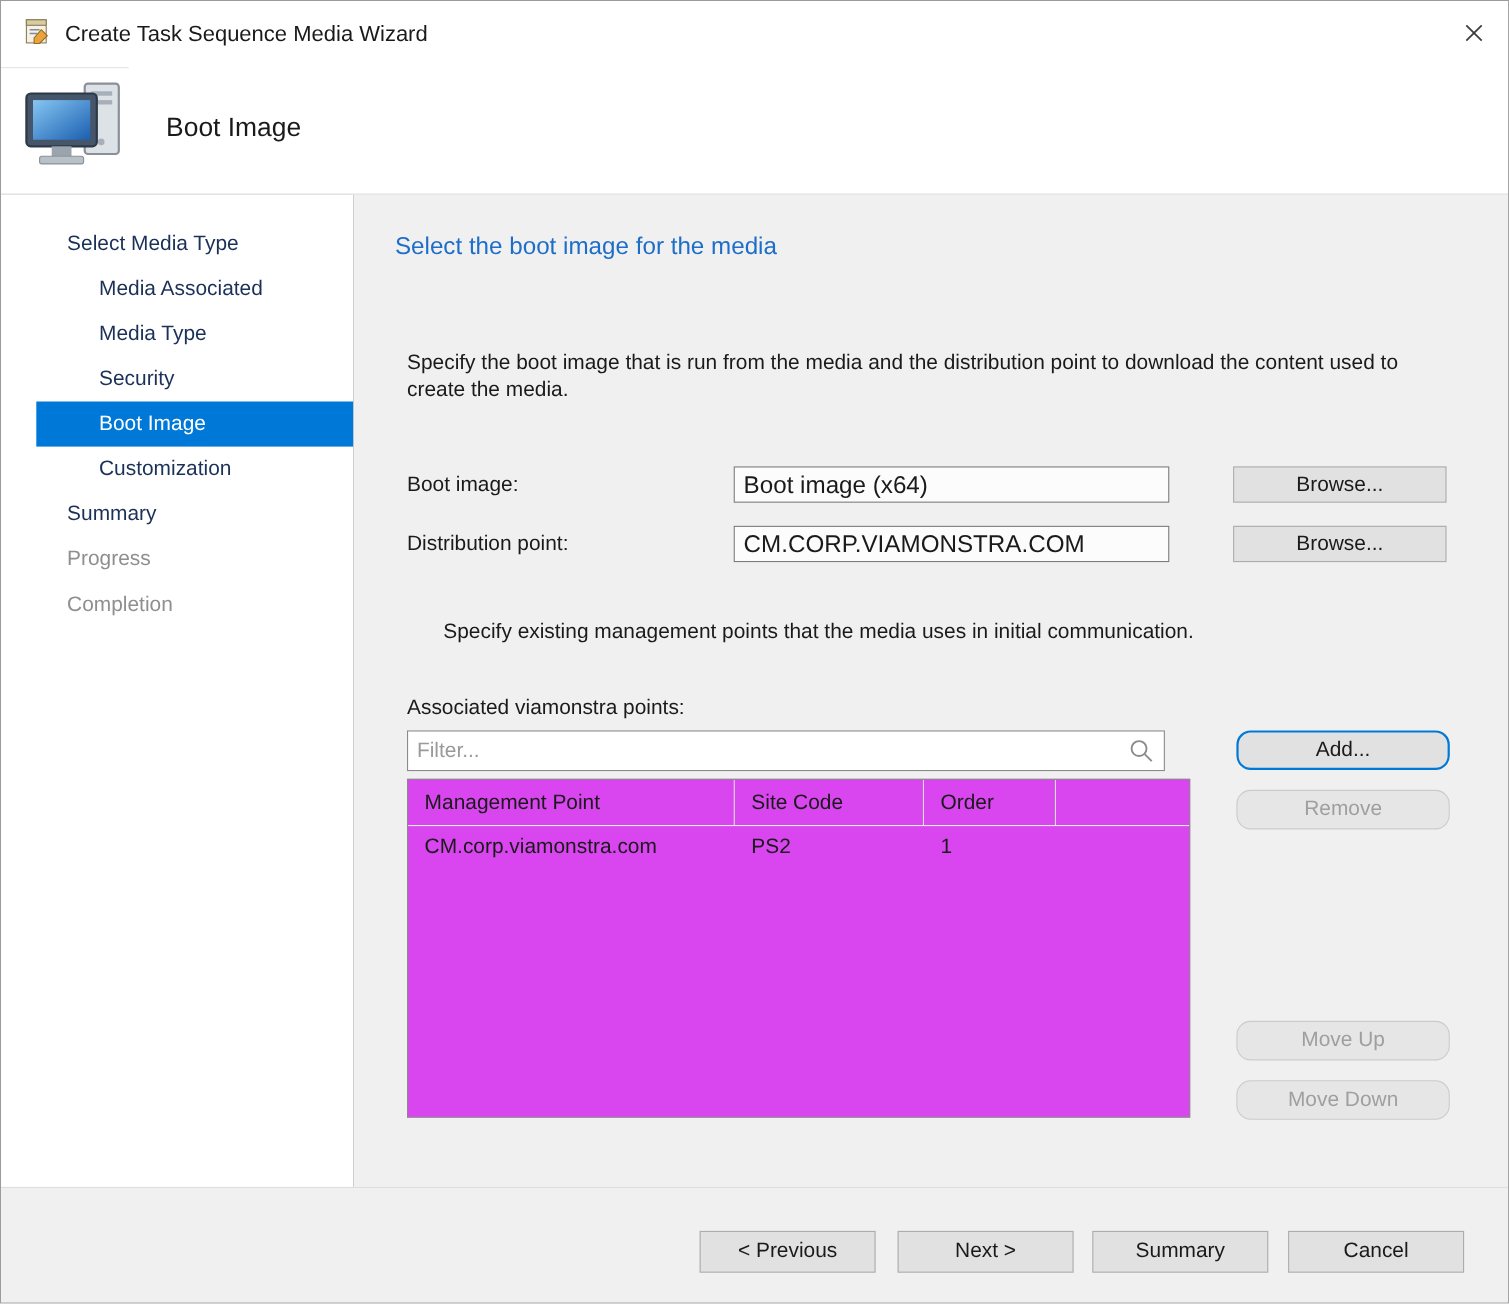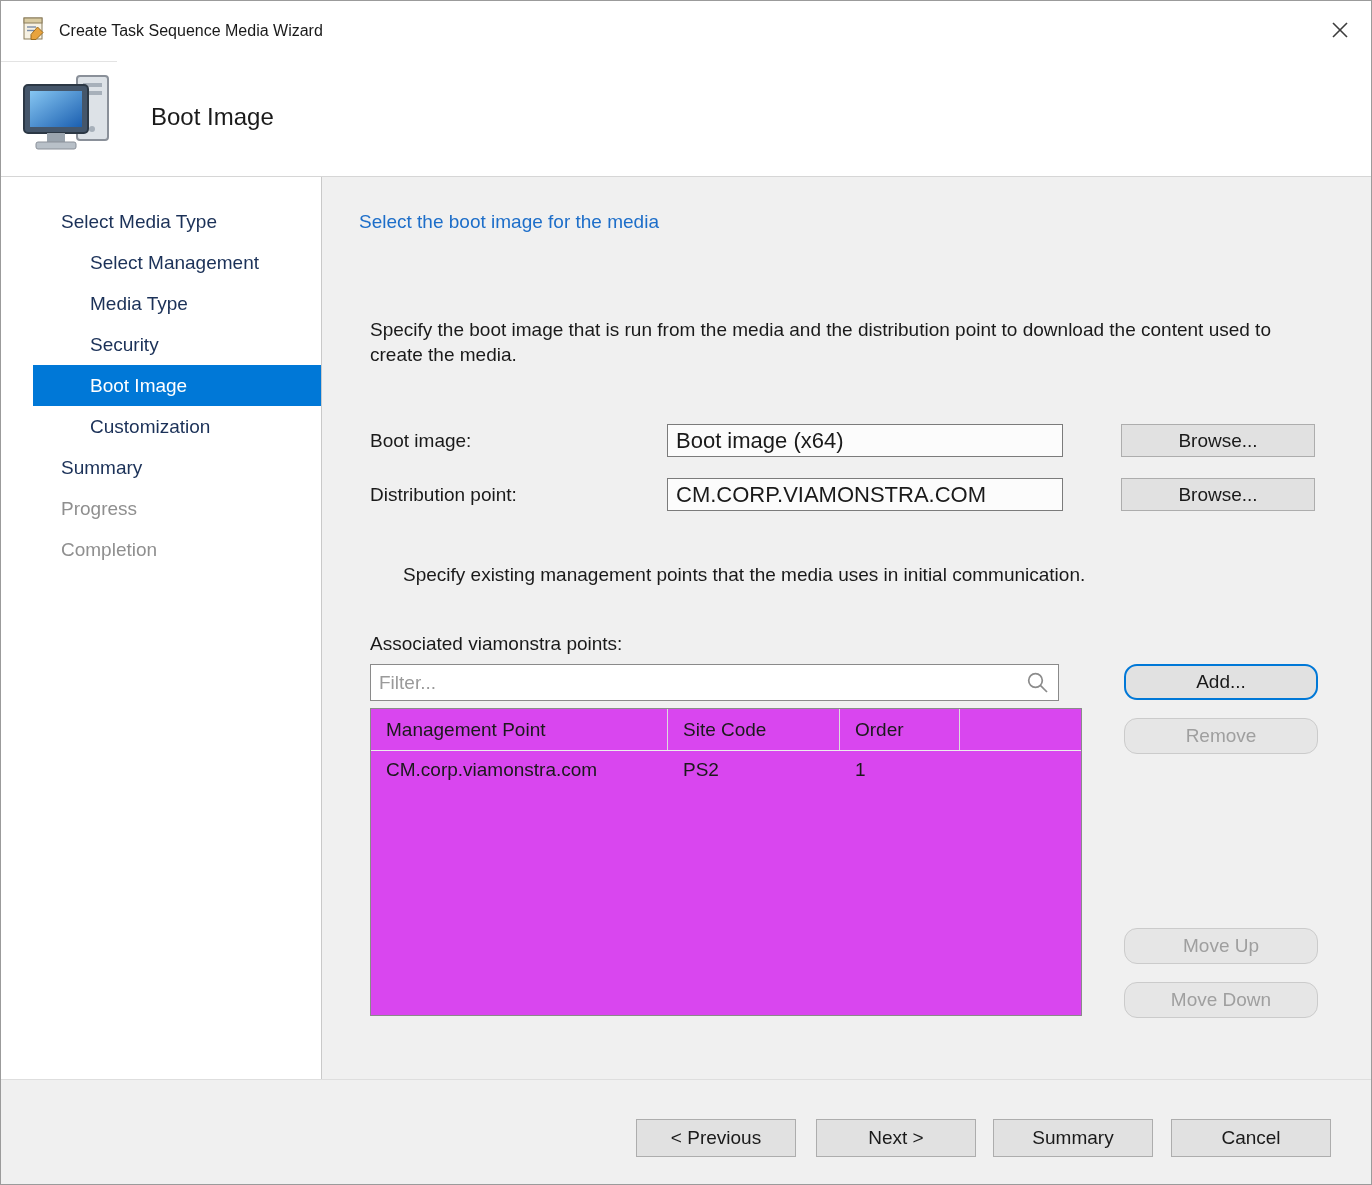--- a/index.html
+++ b/index.html
@@ -5,21 +5,21 @@
   * { margin:0; padding:0; box-sizing:border-box; }
   html,body { background:#d6d6d6; }
   body { font-family:"Liberation Sans", sans-serif; }
 
   .window { width:1372px; height:1185px; background:#ffffff; border:1px solid #9b9b9b;
             display:flex; flex-direction:column; overflow:hidden; position:relative; }
 
   
   .titlebar { height:60px; background:#ffffff; display:flex; align-items:center;
               padding:0 14px 0 20px; flex:0 0 auto; }
-  .titlebar .title { font-size:16px; color:#1a1a1a; margin-left:12px; flex:1; white-space:nowrap; }
+  .titlebar .title { font-size:20px; color:#1a1a1a; margin-left:12px; flex:1; white-space:nowrap; }
   .close-btn { width:34px; height:34px; display:flex; align-items:center; justify-content:center;
                cursor:pointer; background:transparent; border:none; }
 
   
   .header { height:116px; background:#ffffff; position:relative; flex:0 0 auto;
             border-bottom:1px solid #d6d6d6; }
   .header .mini-rule { position:absolute; top:0; left:0; width:116px; height:1px; background:#e3e3e3; }
   .header .big-icon { position:absolute; left:20px; top:10px; }
   .header .page-title { position:absolute; left:150px; top:42px; font-size:24px; color:#1a1a1a; }
 
@@ -29,21 +29,21 @@
   .sidebar { width:321px; background:#ffffff; border-right:1px solid #c9c9c9;
              padding-top:24px; flex:0 0 auto;padding-left:32px; }
   .nav-item { height:41px; line-height:41px; font-size:19px; color:#1b3158;
               padding-left:28px; white-space:nowrap; }
   .nav-item.sub { padding-left:57px; }
   .nav-item.active { background:#0078d7; color:#ffffff; }
   .nav-item.disabled { color:#8f8f8f; }
 
   .content { flex:1; background:#f0f0f0; position:relative; }
 
-  .heading { position:absolute; left:37px; top:34px; font-size:19px; color:#1d6ec9; white-space:nowrap; }
+  .heading { position:absolute; left:37px; top:34px; font-size:22px; color:#1d6ec9; white-space:nowrap; }
   .intro { position:absolute; left:48px; top:140px; width:940px; font-size:19px; color:#1a1a1a; line-height:25px; }
 
   .form-row { position:absolute; left:48px; display:flex; align-items:center; height:33px; }
   .form-row.row1 { top:247px; }
   .form-row.row2 { top:301px; }
   .form-label { width:297px; font-size:19px; color:#1a1a1a; }
   .textbox { width:396px; height:33px; border:1px solid #7b7b7b; background:#fcfcfc;
              font-size:22px; padding:0 8px; color:#1a1a1a; font-family:inherit; }
 
   .btn { background:#e1e1e1; border:1px solid #adadad; font-size:19px; color:#1a1a1a;
@@ -130,21 +130,21 @@
         <rect x="15" y="71" width="40" height="7" rx="2" fill="#b8c0c8" stroke="#8a9099"></rect>
       </svg>
     </span>
     <span class="page-title">Boot Image</span>
   </div>
 
   <div class="middle">
 
     <div class="sidebar">
       <div class="nav-item">Select Media Type</div>
-      <div class="nav-item sub">Select Management</div>
+      <div class="nav-item sub">Media Associated</div>
       <div class="nav-item sub">Media Type</div>
       <div class="nav-item sub">Security</div>
       <div class="nav-item sub active">Boot Image</div>
       <div class="nav-item sub">Customization</div>
       <div class="nav-item">Summary</div>
       <div class="nav-item disabled">Progress</div>
       <div class="nav-item disabled">Completion</div>
     </div>
 
     <div class="content">

